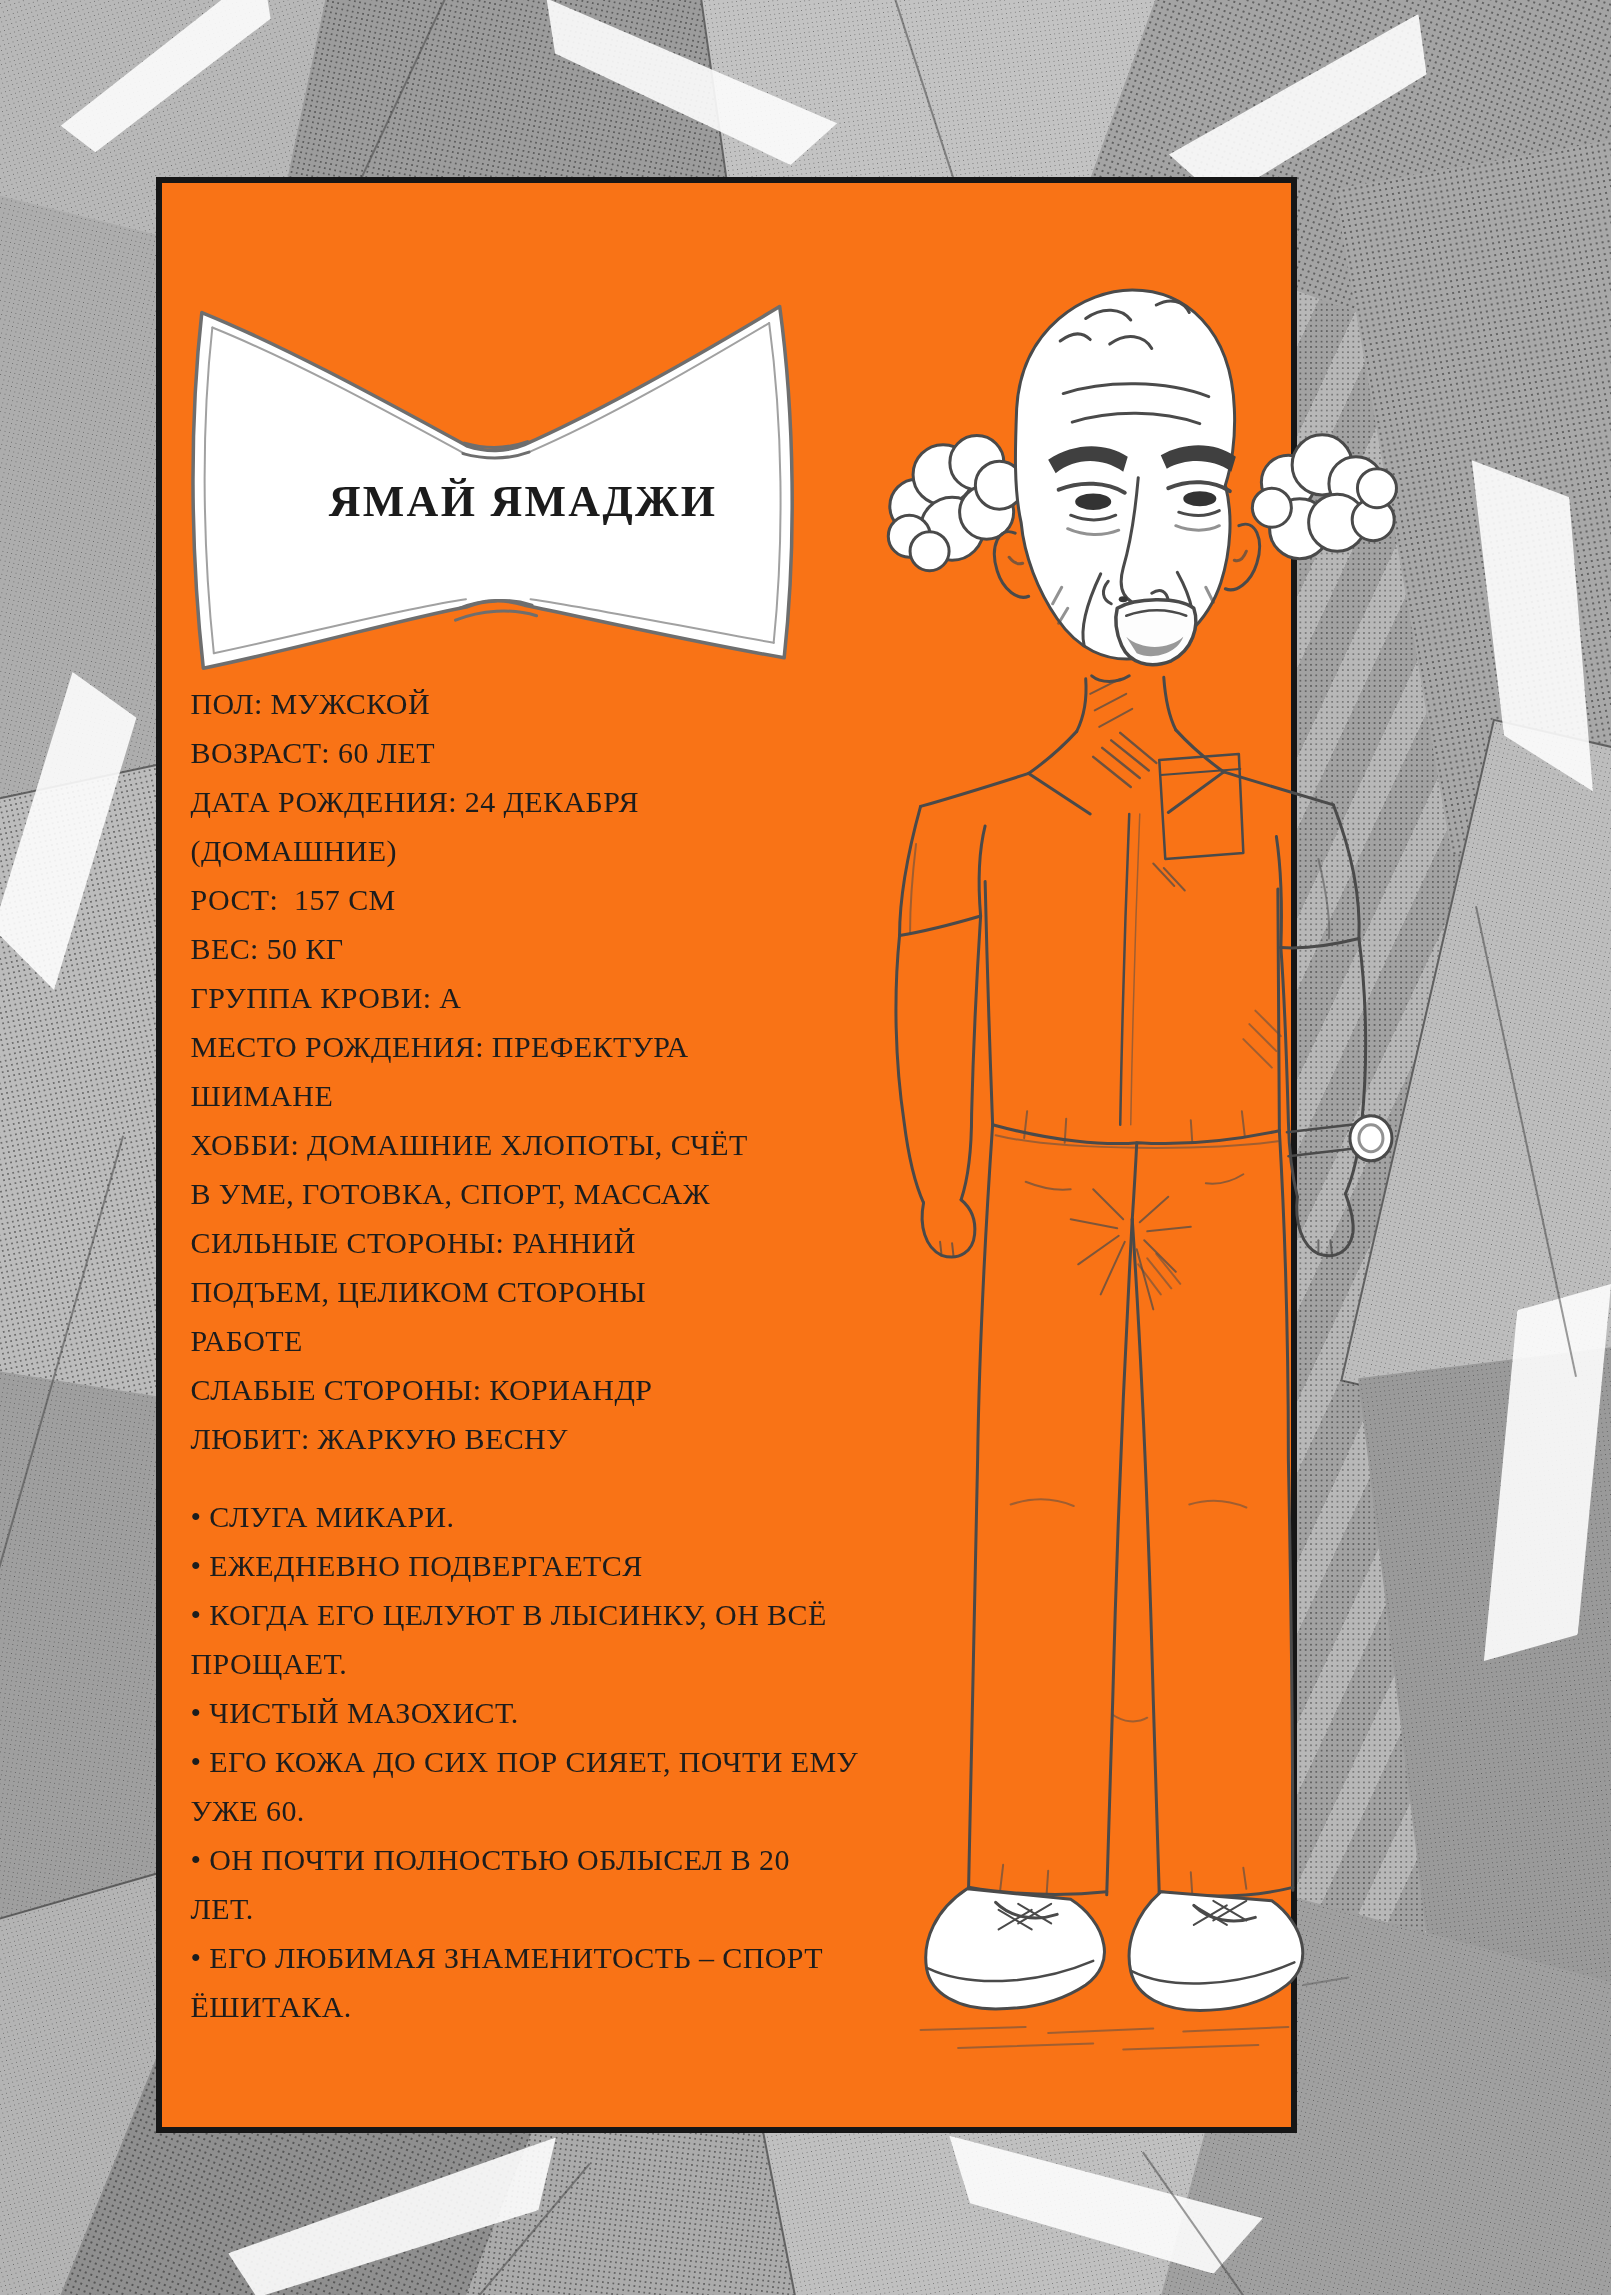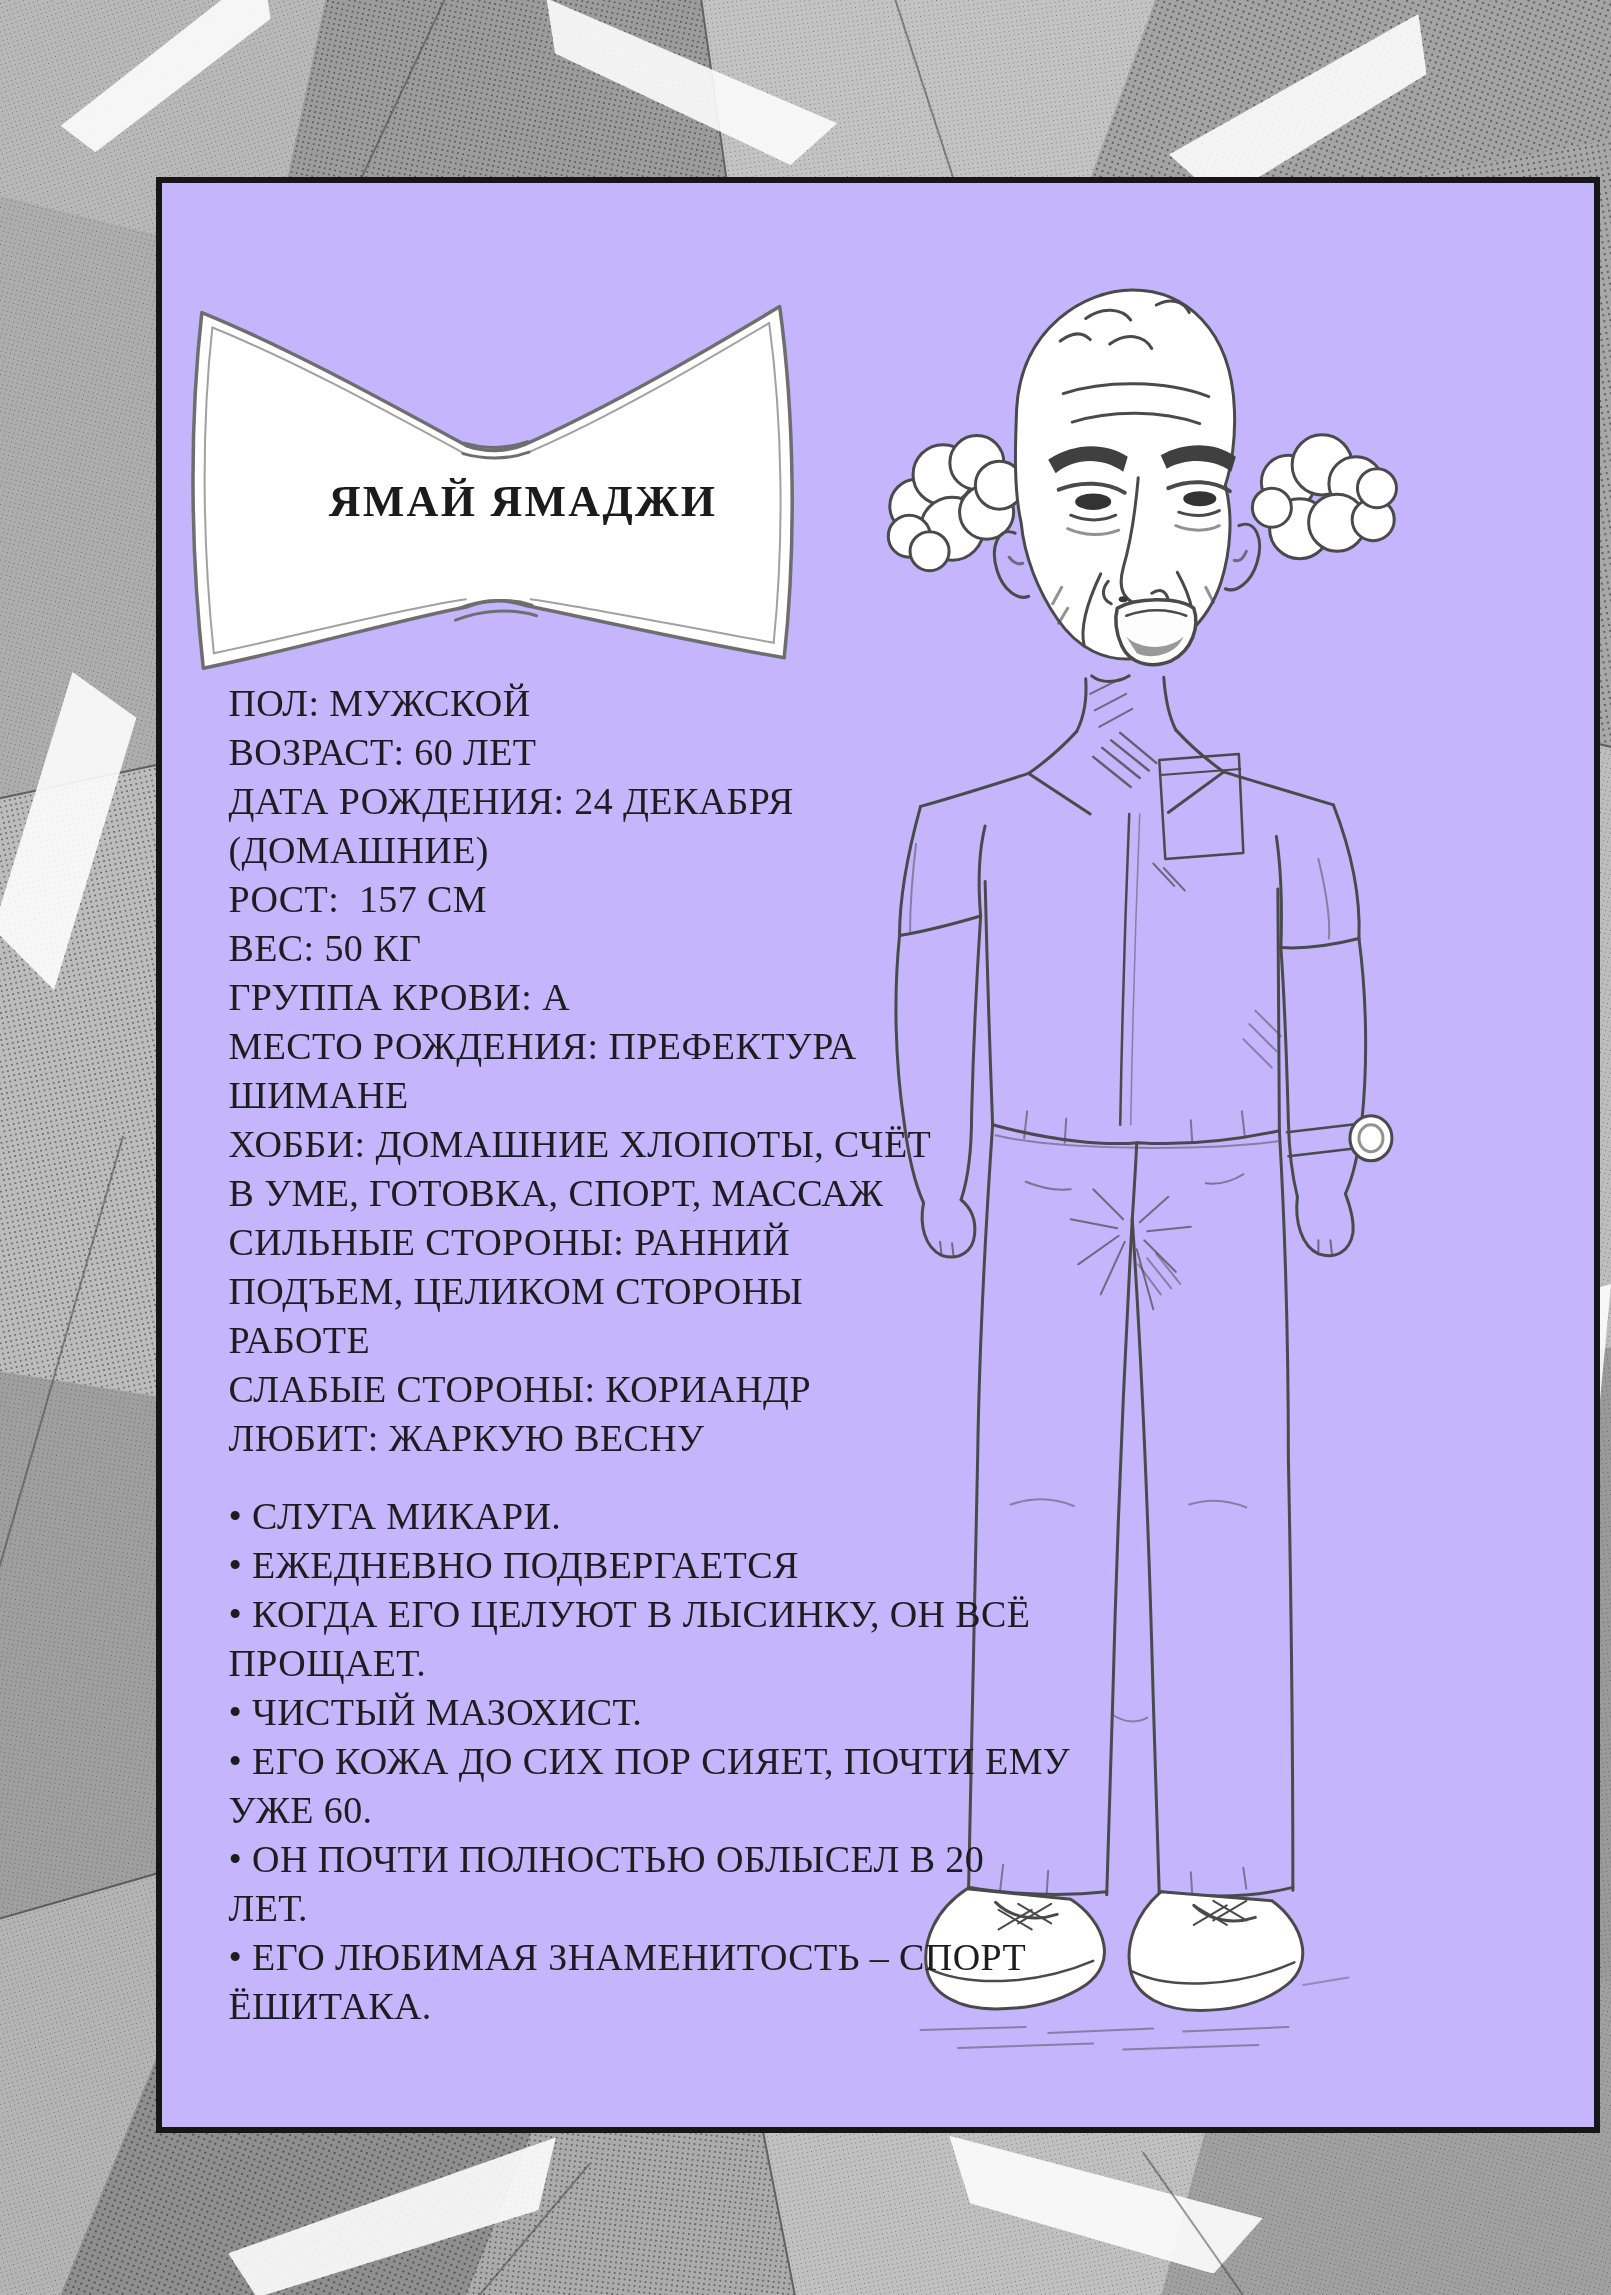--- a/index.html
+++ b/index.html
@@ -12,34 +12,34 @@
   .bg-base{position:absolute;inset:0;
       background-image:
         repeating-linear-gradient(115deg, rgba(255,255,255,.10) 0 30px, rgba(0,0,0,.08) 30px 68px),
         radial-gradient(circle, rgba(25,25,25,.45) 0.8px, rgba(0,0,0,0) 1px);
       background-size:auto,5.3px 5.3px;}
   .shard{position:absolute;}
   .shard.bordered{border:2.3px solid rgba(20,20,20,.55);}
   .sliver{position:absolute;background:#fdfdfd;opacity:.9;}
   .streak{position:absolute;background:#3c3c3c;opacity:.5;}
 
-  .panel{position:absolute;left:156px;top:177px;width:1444px;height:1956px;
-         box-sizing:border-box;border:6.8px solid #161616;background:#c4b5fd;}
+  .panel{position:absolute;left:156px;top:177px;width:1141px;height:1956px;
+         box-sizing:border-box;border:6.8px solid #161616;background:#f97316;}
 
   .bowtie{position:absolute;left:7.5px;top:101px;width:646px;height:409px;}
   .char-title{position:absolute;left:68px;top:293px;width:586px;height:53px;
           text-align:center;font-size:44px;font-weight:bold;letter-spacing:2.3px;
           color:#1b1b1b;white-space:nowrap;}
   .man{position:absolute;left:676px;top:105px;width:593px;height:1795px;}
 
   .textblock{position:absolute;color:#1d1d1d;}
   .profile-text{left:28.5px;top:496px;width:946px;}
   .notes-text{left:28.5px;top:1309px;width:976px;}
-  .tline{font-size:38px;line-height:49px;height:49px;letter-spacing:0.4px;
-         white-space:pre;overflow:visible;margin-left:38px;}
+  .tline{font-size:30px;line-height:49px;height:49px;letter-spacing:0.4px;
+         white-space:pre;overflow:visible;}
   svg path,svg circle,svg ellipse{vector-effect:non-scaling-stroke;}
 </style>
 </head>
 <body>
 
 <div class="page">
 
   <div class="bg">
     <div class="bg-base"></div>
     <div class="shard ht bordered" style="left:-90px;top:-105px;width:571px;height:466px;background-color:#b8b8b8;transform:rotate(-18deg);"></div>

